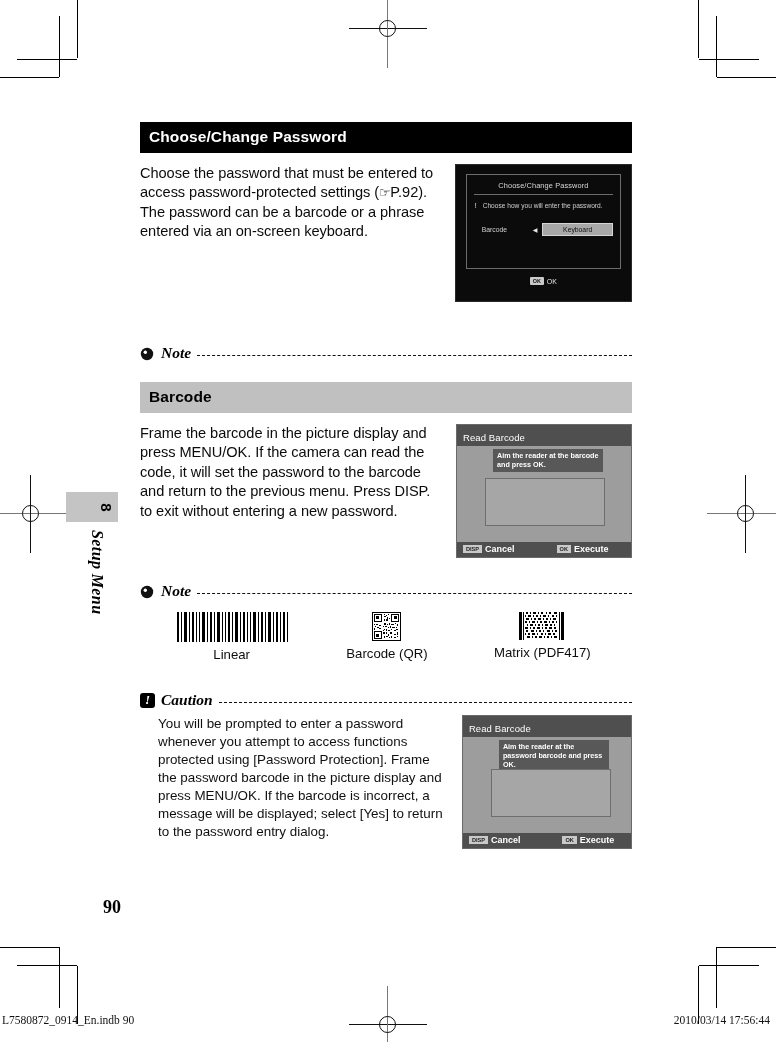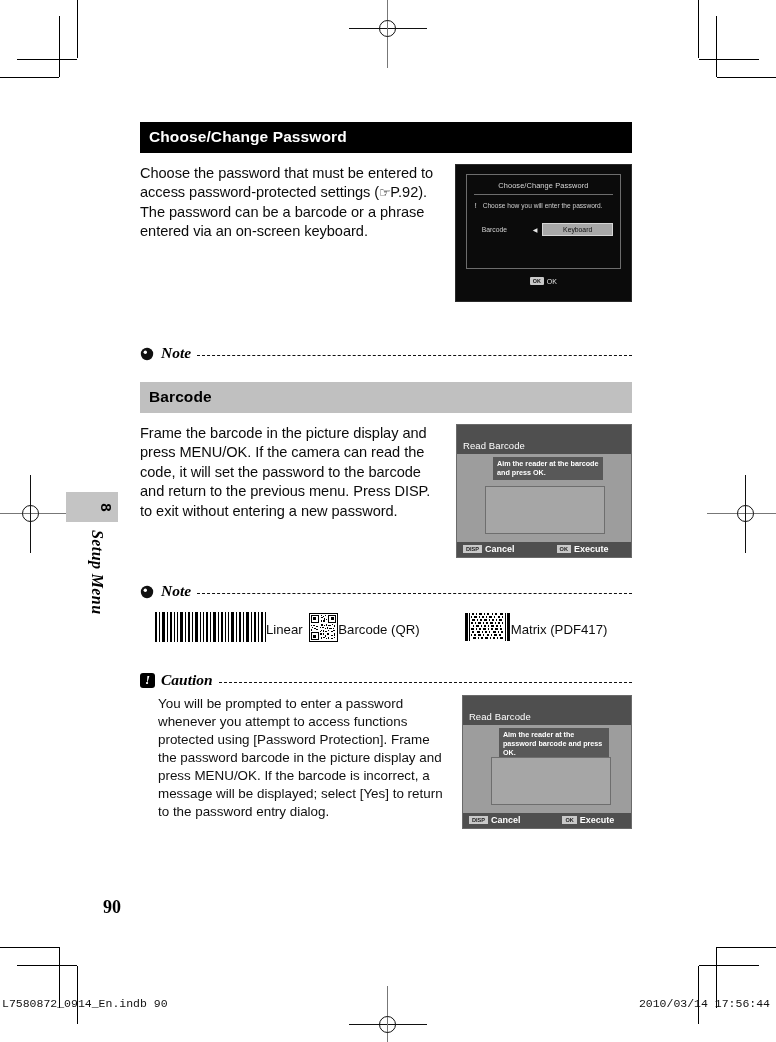--- a/index.html
+++ b/index.html
@@ -273,21 +273,21 @@
     height: 134px;
     background: #9d9d9d;
     border: 1px solid #6a6a6a;
     display: flex;
     flex-direction: column;
   }
   .lcd-gray .titlebar {
     background: #4f4f4f;
     color: #fff;
     font-size: 9.5px;
-    padding: 15px 0 3px 6px;
+    padding: 7px 0 3px 6px;
     letter-spacing: 0.1px;
   }
   .lcd-gray .mid {
     flex: 1;
     position: relative;
     padding: 4px 0 0 0;
   }
   .lcd-gray .tip {
     position: absolute;
     left: 36px; top: 3px;
@@ -338,39 +338,39 @@
   
   .bc-row {
     display: flex;
     margin-top: 12px;
     margin-left: 14px;
     width: 466px;
   }
   .bc-item {
     flex: 1;
     display: flex;
-    flex-direction: row;
+    flex-direction: column;
     align-items: center;
   }
   .bc-caption {
     font-size: 13.2px;
     color: #0d0d0d;
     margin-top: 5px;
   }
   .bc-linear {
     width: 112px; height: 30px;
   }
   .bc-qr { width: 27px; height: 27px; border: 1px solid #000; }
   .bc-pdf { width: 46px; height: 28px; }
 
   
   .footer-left, .footer-right {
     position: absolute;
-    bottom: 32px;
-    font-family: Liberation Mono, monospace;
+    bottom: 16px;
+    font-family: Liberation Serif, serif;
     font-size: 11.5px;
     color: #111;
     white-space: nowrap;
   }
   .footer-left { left: 2px; }
   .footer-right { right: 6px; }
 </style>
 </head>
 <body>
 

